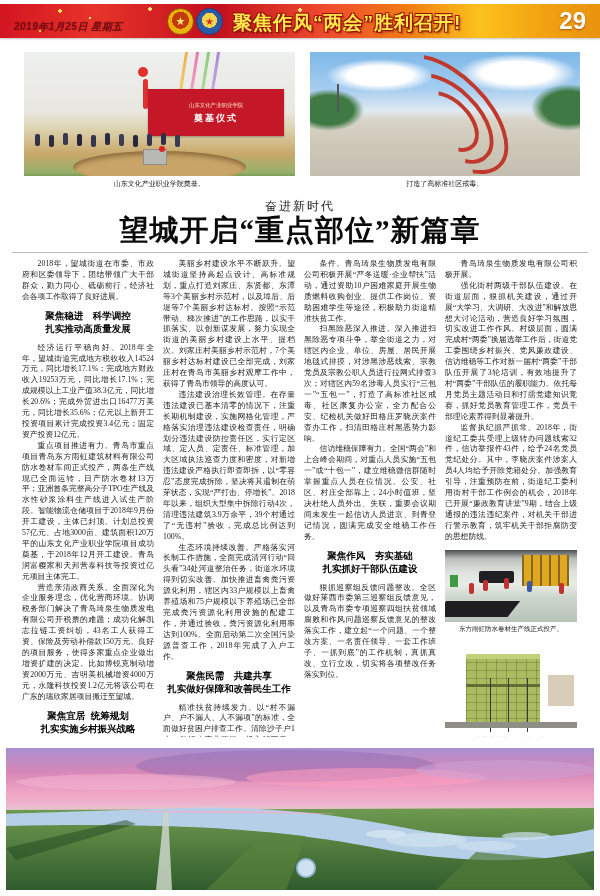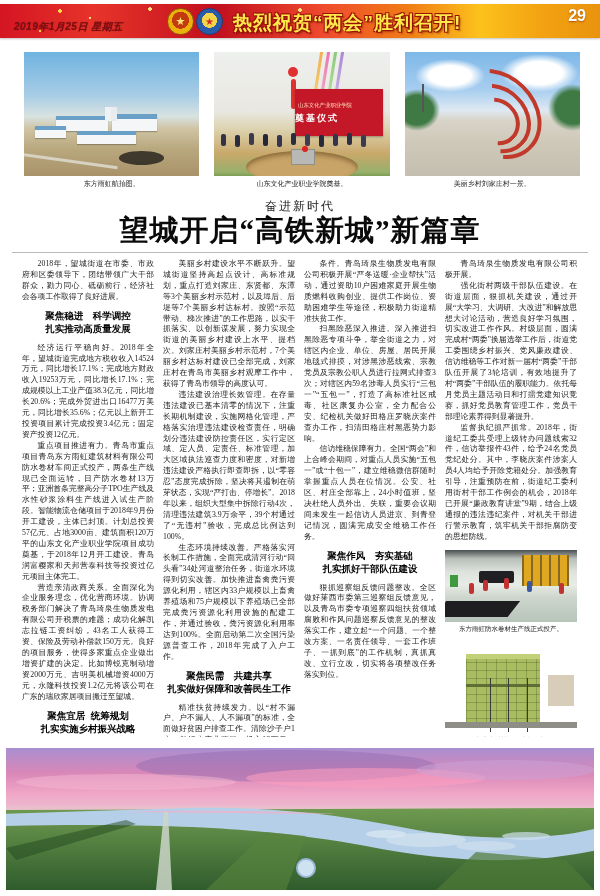--- a/index.html
+++ b/index.html
@@ -25,21 +25,21 @@
     display:flex;align-items:center;justify-content:center;}
   .emblem.national{left:167px;border:1px solid #8a5a00;
     background:radial-gradient(circle at 50% 45%,#c23a0e 0 45%,#edb10c 46% 72%,#f6d33c 73% 100%);}
   .emblem.national .star{color:#ffe27a;font-size:11px;line-height:1;}
   .emblem.cppcc{left:196px;border:1px solid #17407e;
     background:radial-gradient(circle at 50% 45%,#f3d44a 0 40%,#2a5ba8 41% 100%);}
   .emblem.cppcc .star{color:#d03020;font-size:10px;line-height:1;}
   .slogan{position:absolute;left:233px;top:6px;font-size:19px;font-weight:bold;
     color:#ffe84a;letter-spacing:1px;white-space:nowrap;
     text-shadow:1px 1px 0 #991006,-1px 1px 0 #991006,1px -1px 0 #991006,-1px -1px 0 #991006,2px 2px 2px rgba(90,0,0,.5);}
-  .pagenum{position:absolute;right:14px;top:3px;font-size:16px;font-weight:bold;color:#fff;
+  .pagenum{position:absolute;right:14px;top:3px;font-size:24px;font-weight:bold;color:#fff;
     text-shadow:0 1px 2px rgba(120,40,0,.6);}
 
   
   .photo-row{position:absolute;top:52px;left:24px;width:556px;display:flex;gap:15px;}
   .photo-row figure{flex:1;margin:0;}
   .ph{position:relative;height:124px;overflow:hidden;}
   figcaption{text-align:center;font-size:7px;color:#222;margin-top:3px;
     font-family:"Liberation Serif","DejaVu Serif",serif;}
 
   
@@ -57,21 +57,21 @@
   
   .ph2{background:linear-gradient(180deg,#eef0ee 0%,#e9e7e1 48%,#dcd3b0 62%,#c9a86a 82%,#97b06c 97%,#7d9c55 100%);}
   .ph2 .streak{position:absolute;top:-6px;width:3px;height:64px;transform:rotate(9deg);opacity:.85;}
   .ph2 .s1{left:58%;background:linear-gradient(#f0a030,#f7d470);}
   .ph2 .s2{left:62%;background:linear-gradient(#e85a9a,#f5b0cc);}
   .ph2 .s3{left:66%;background:linear-gradient(#70c060,#c0e0a0);}
   .ph2 .s4{left:70%;background:linear-gradient(#9a70d0,#cdb4ea);}
   .ph2 .ball{position:absolute;left:42%;top:12%;width:10px;height:10px;border-radius:50%;background:#e03030;}
   .ph2 .stick{position:absolute;left:44%;top:22%;width:5px;height:30px;border-radius:3px;background:#e03030;}
   .ph2 .sign{position:absolute;left:46%;top:30%;width:50%;height:38%;background:#c41828;
-    box-shadow:0 1px 2px rgba(0,0,0,.3);display:flex;flex-direction:column;align-items:flex-start;justify-content:center;gap:2px;}
+    box-shadow:0 1px 2px rgba(0,0,0,.3);display:flex;flex-direction:column;align-items:center;justify-content:center;gap:2px;}
   .ph2 .sign .l1{color:#ffe9c0;font-size:6px;white-space:nowrap;transform:scale(.9);}
   .ph2 .sign .l2{color:#fff;font-size:9px;font-weight:bold;letter-spacing:2px;}
   .ph2 .crowd{position:absolute;left:4%;top:66%;width:5px;height:12px;border-radius:2px;background:#323248;
     box-shadow:14px 1px 0 #2c2c40,28px -1px 0 #3a3a52,42px 0 0 #26263a,56px 1px 0 #343450,
       70px -1px 0 #2c2c44,84px 0 0 #3c3c55,98px 1px 0 #28283c,112px 0 0 #343450,126px -1px 0 #2e2e46,140px 1px 0 #3a3a52;}
   .ph2 .pit{position:absolute;left:18%;top:80%;width:64%;height:26%;background:#c8a468;border-radius:50%;
     box-shadow:inset 0 3px 5px rgba(90,60,20,.55);}
   .ph2 .stone{position:absolute;left:44%;top:78%;width:22px;height:14px;background:#b8b8b4;border:1px solid #8e8e8a;}
   .ph2 .ribbon{position:absolute;left:50%;top:76%;width:6px;height:6px;border-radius:50%;background:#d22;}
 
@@ -142,37 +142,25 @@
 <div class="page">
 
   <header class="banner">
     <span class="date">2019年1月25日 星期五</span>
     <span class="emblem national">
         <span class="star">★</span>
       </span>
     <span class="emblem cppcc">
         <span class="star">★</span>
       </span>
-    <span class="slogan">热烈祝贺“两会”胜利召开!</span>
+    <span class="slogan">聚焦作风“两会”胜利召开!</span>
     <span class="pagenum">29</span>
   </header>
 
   <section class="photo-row">
-    <figure>
-      <div class="ph ph1">
-        <div class="b b1"></div>
-        <div class="b b2"></div>
-        <div class="b b3"></div>
-        <div class="b b4"></div>
-        <div class="tank"></div>
-        <div class="pond"></div>
-        <div class="road"></div>
-      </div>
-      <figcaption>东方雨虹航拍图。</figcaption>
-    </figure>
     <figure>
       <div class="ph ph2">
         <div class="streak s1"></div>
         <div class="streak s2"></div>
         <div class="streak s3"></div>
         <div class="streak s4"></div>
         <div class="ball"></div>
         <div class="stick"></div>
         <div class="sign">
           <div class="l1">山东文化产业职业学院</div>
@@ -189,26 +177,26 @@
       <div class="ph ph3">
         <div class="cloud c1"></div>
         <div class="cloud c2"></div>
         <div class="tree t1"></div>
         <div class="tree t2"></div>
         <div class="arc a1"></div>
         <div class="arc a2"></div>
         <div class="arc a3"></div>
         <div class="lamp"></div>
       </div>
-      <figcaption>美丽乡村刘家庄村一景。</figcaption>
+      <figcaption>打造了高标准社区戒毒。</figcaption>
     </figure>
   </section>
 
   <div class="kicker">奋进新时代</div>
-  <h1 class="headline">望城开启“高铁新城”新篇章</h1>
+  <h1 class="headline">望城开启“重点部位”新篇章</h1>
   <div class="rule"></div>
 
   <section class="columns">
     <div class="col">
       <p>2018年，望城街道在市委、市政府和区委领导下，团结带领广大干部群众，勠力同心、砥砺前行，经济社会各项工作取得了良好进展。</p>
       <div class="subhead">
         <div>聚焦稳进　科学调控</div>
         <div>扎实推动高质量发展</div>
       </div>
       <p>经济运行平稳向好。2018年全年，望城街道完成地方税收收入14524万元，同比增长17.1%；完成地方财政收入19253万元，同比增长17.1%；完成规模以上工业产值38.3亿元，同比增长20.6%；完成外贸进出口16477万美元，同比增长35.6%；亿元以上新开工投资项目累计完成投资3.4亿元；固定资产投资12亿元。</p>

